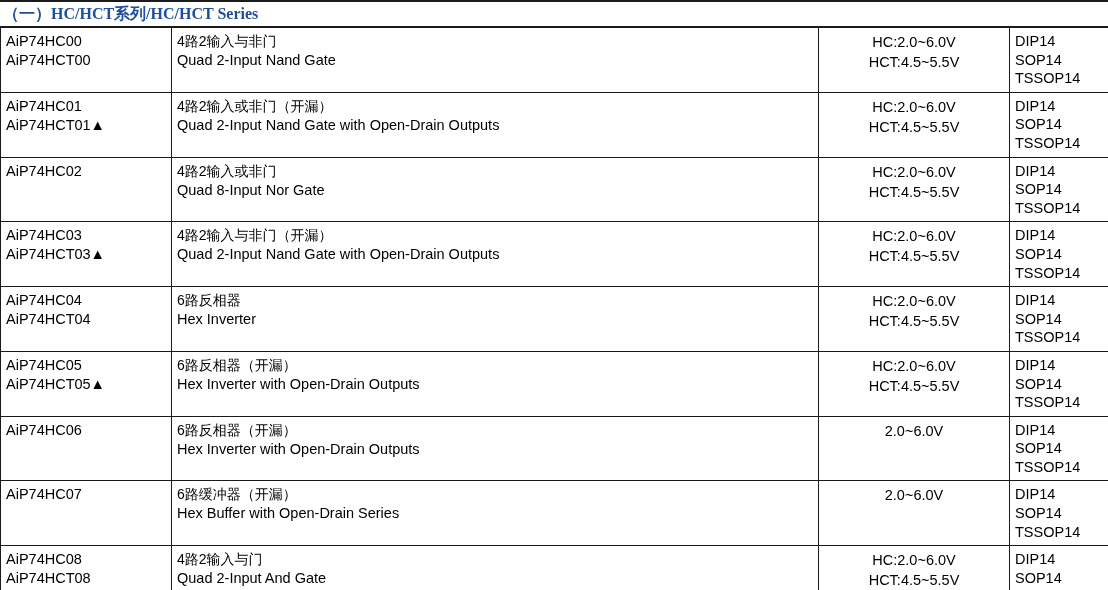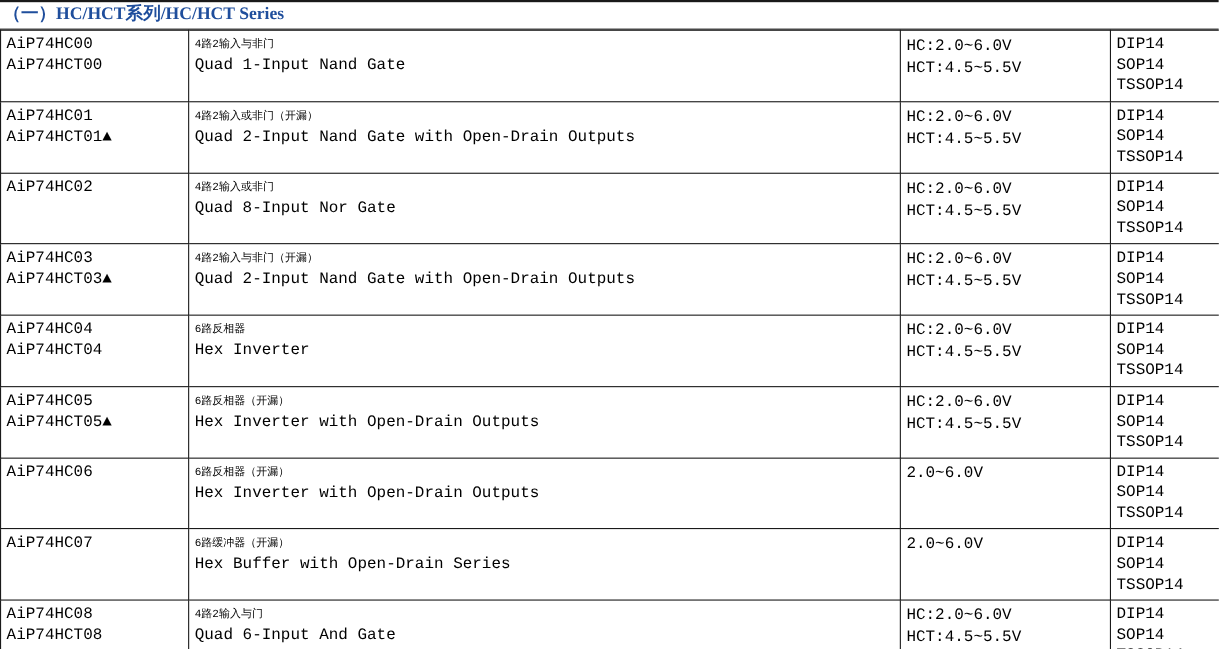--- a/index.html
+++ b/index.html
@@ -15,20 +15,21 @@
     overflow: hidden;
   }
   .page {
     position: relative;
     width: 1108px;
     height: 590px;
     box-sizing: border-box;
   }
   .section-header {
     display: flex;
+    align-items: center;
     height: 27px;
     border-top: 2px solid #1a1a1a;
     border-bottom: 1px solid #1a1a1a;
     padding-left: 3px;
     box-sizing: border-box;
   }
   .section-header .title {
     font-family: "Liberation Serif", serif;
     font-weight: bold;
     font-size: 16px;
@@ -40,28 +41,28 @@
     border-collapse: collapse;
     width: 1108px;
     table-layout: fixed;
   }
   table.parts td {
     border: 1px solid #1a1a1a;
     vertical-align: top;
     padding: 4px 5px 4px 5px;
     font-size: 14.5px;
     line-height: 19px;
-    font-family: Liberation Mono, monospace;
+    font-family: Liberation Sans, sans-serif;
   }
   td.col-part   { width: 160px; border-left: none; }
   td.col-desc   { width: 636px; }
-  td.col-volt   { width: 180px; }
+  td.col-volt   { width: 180px; text-align: center; }
   td.col-pkg    { width: 132px; border-right: none; }
   .line { display: block; white-space: nowrap; }
-  .cn { font-size: 10px; }
+  .cn { font-size: 14px; }
   .en { font-size: 14.5px; }
   .pkg .line { line-height: 18.6px; }
   .volt .line { line-height: 20px; }
   .vmid { padding-top: 14px; }
 </style>
 </head>
 <body>
 
 <div class="page">
 
@@ -71,21 +72,21 @@
 
   <table class="parts">
     <tbody>
         <tr>
           <td class="col-part">
             <span class="line">AiP74HC00</span>
             <span class="line">AiP74HCT00</span>
           </td>
           <td class="col-desc">
             <span class="line cn">4路2输入与非门</span>
-            <span class="line en">Quad 1-Input Nand Gate</span>
+            <span class="line en">Quad 2-Input Nand Gate</span>
           </td>
           <td class="col-volt volt">
             <span class="line">HC:2.0~6.0V</span>
             <span class="line">HCT:4.5~5.5V</span>
           </td>
           <td class="col-pkg pkg">
             <span class="line">DIP14</span>
             <span class="line">SOP14</span>
             <span class="line">TSSOP14</span>
           </td>
@@ -218,21 +219,21 @@
             <span class="line">TSSOP14</span>
           </td>
         </tr>
         <tr>
           <td class="col-part">
             <span class="line">AiP74HC08</span>
             <span class="line">AiP74HCT08</span>
           </td>
           <td class="col-desc">
             <span class="line cn">4路2输入与门</span>
-            <span class="line en">Quad 6-Input And Gate</span>
+            <span class="line en">Quad 2-Input And Gate</span>
           </td>
           <td class="col-volt volt">
             <span class="line">HC:2.0~6.0V</span>
             <span class="line">HCT:4.5~5.5V</span>
           </td>
           <td class="col-pkg pkg">
             <span class="line">DIP14</span>
             <span class="line">SOP14</span>
             <span class="line">TSSOP14</span>
           </td>

